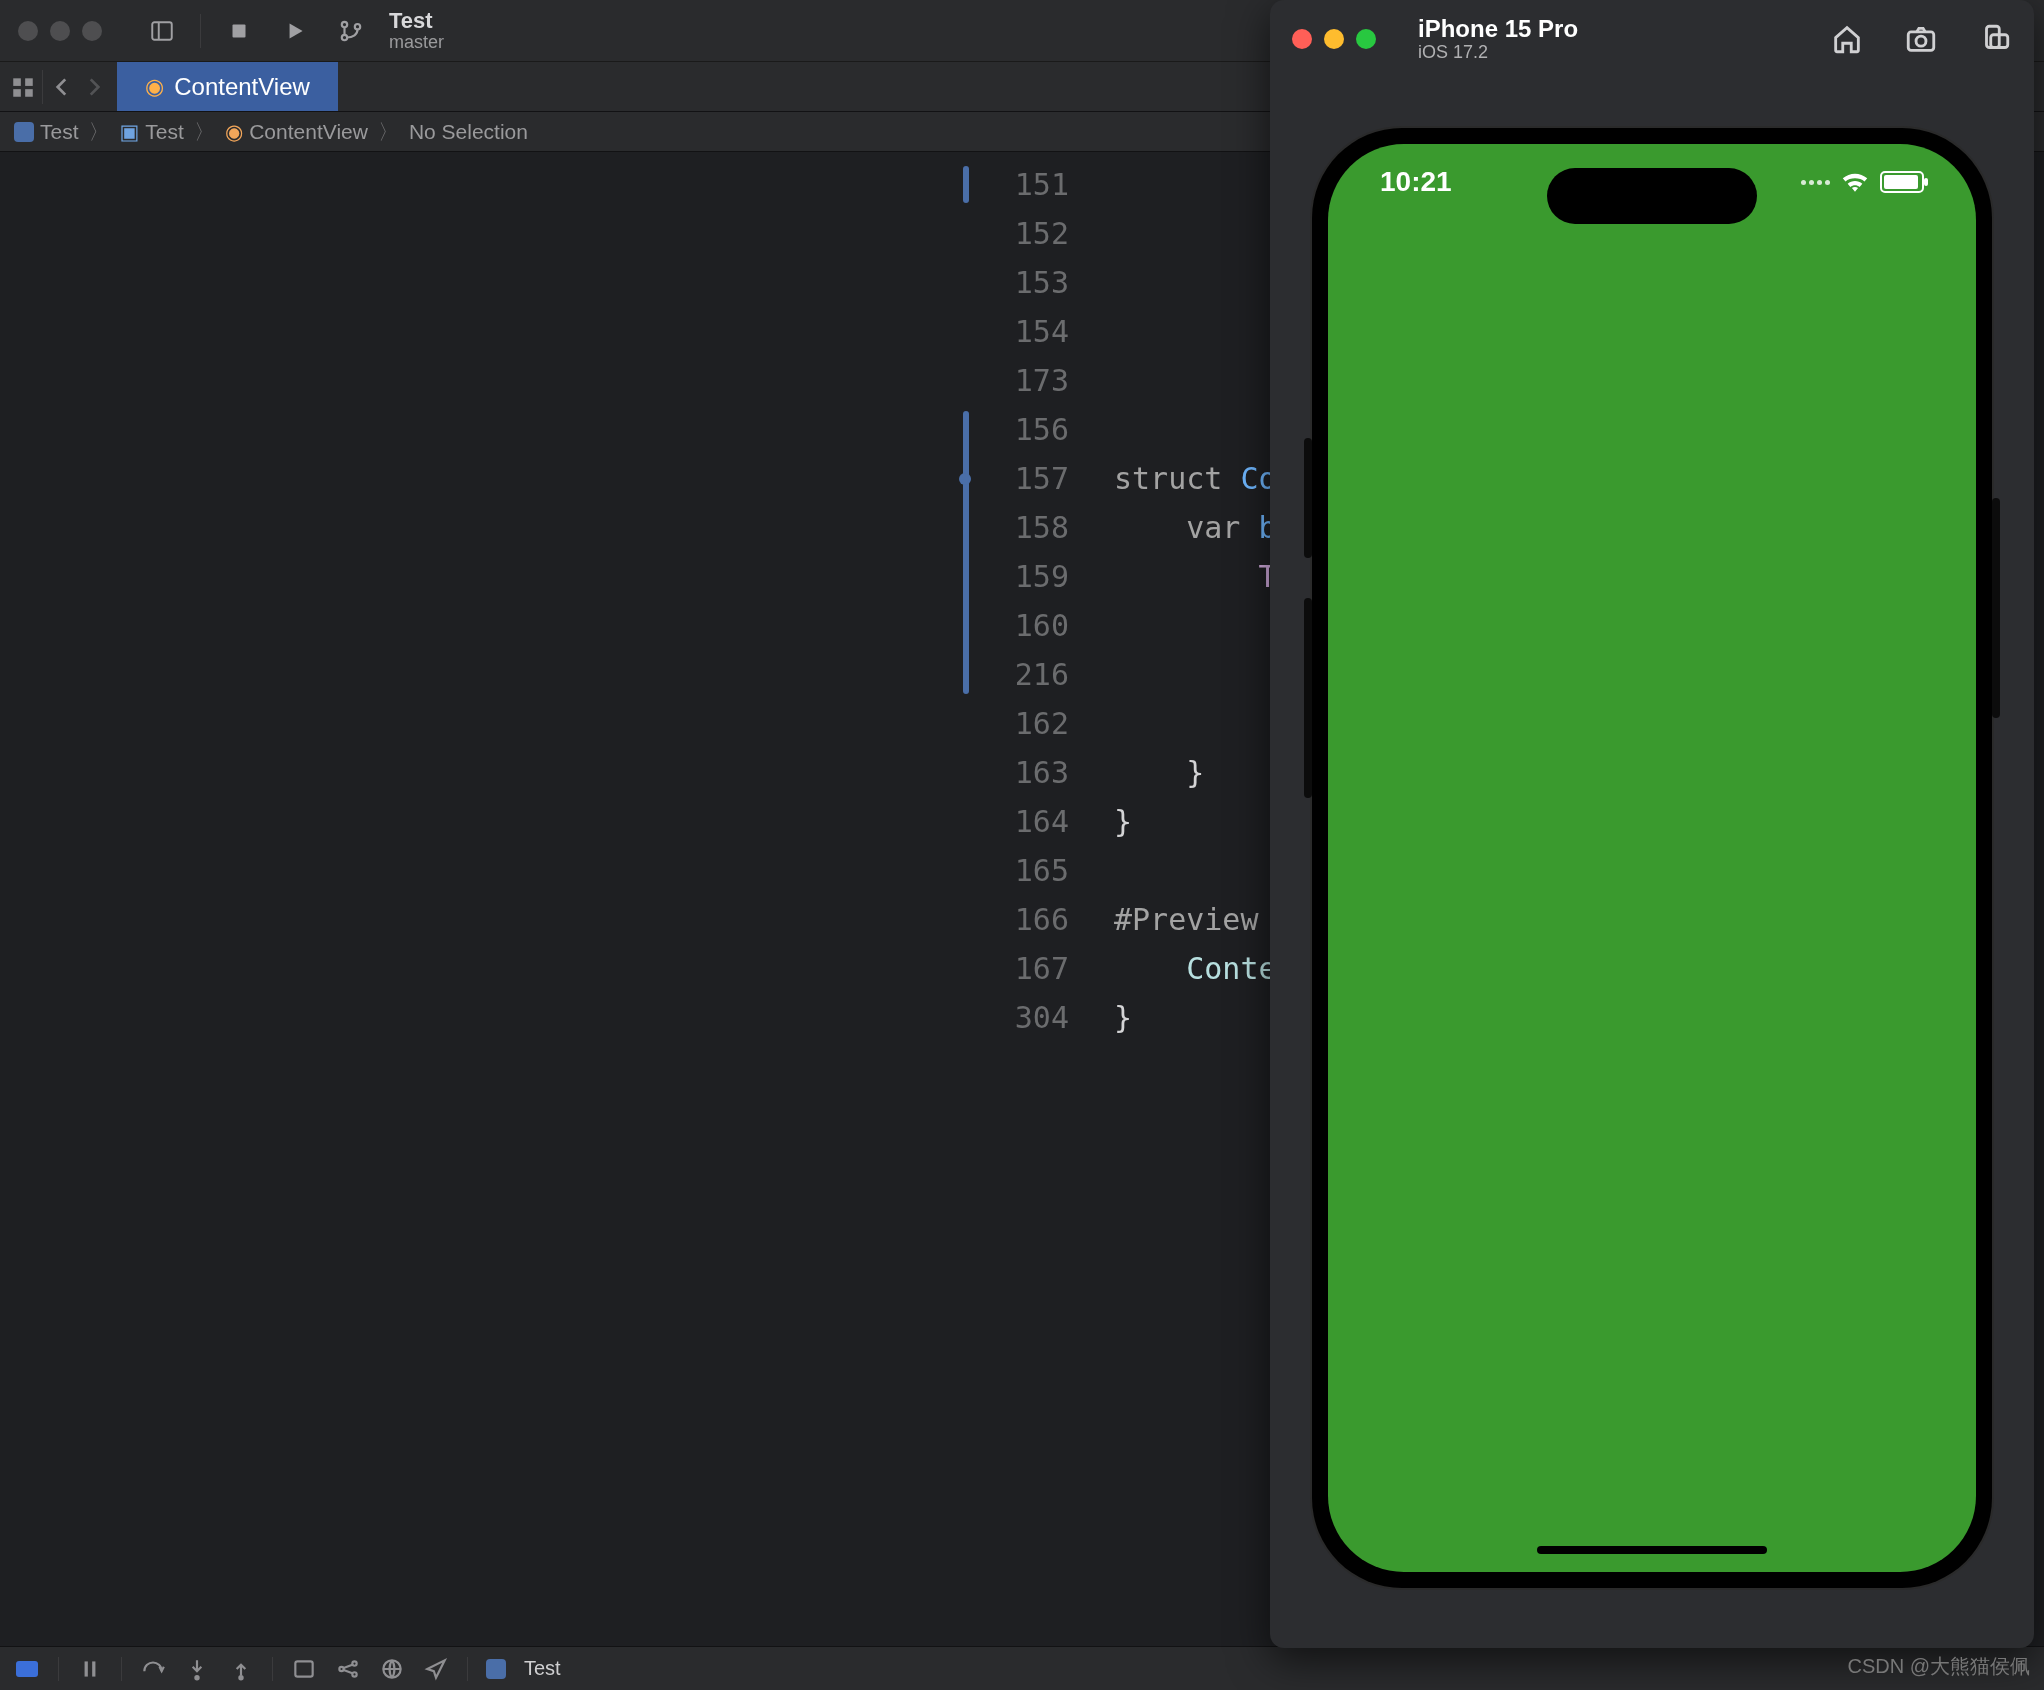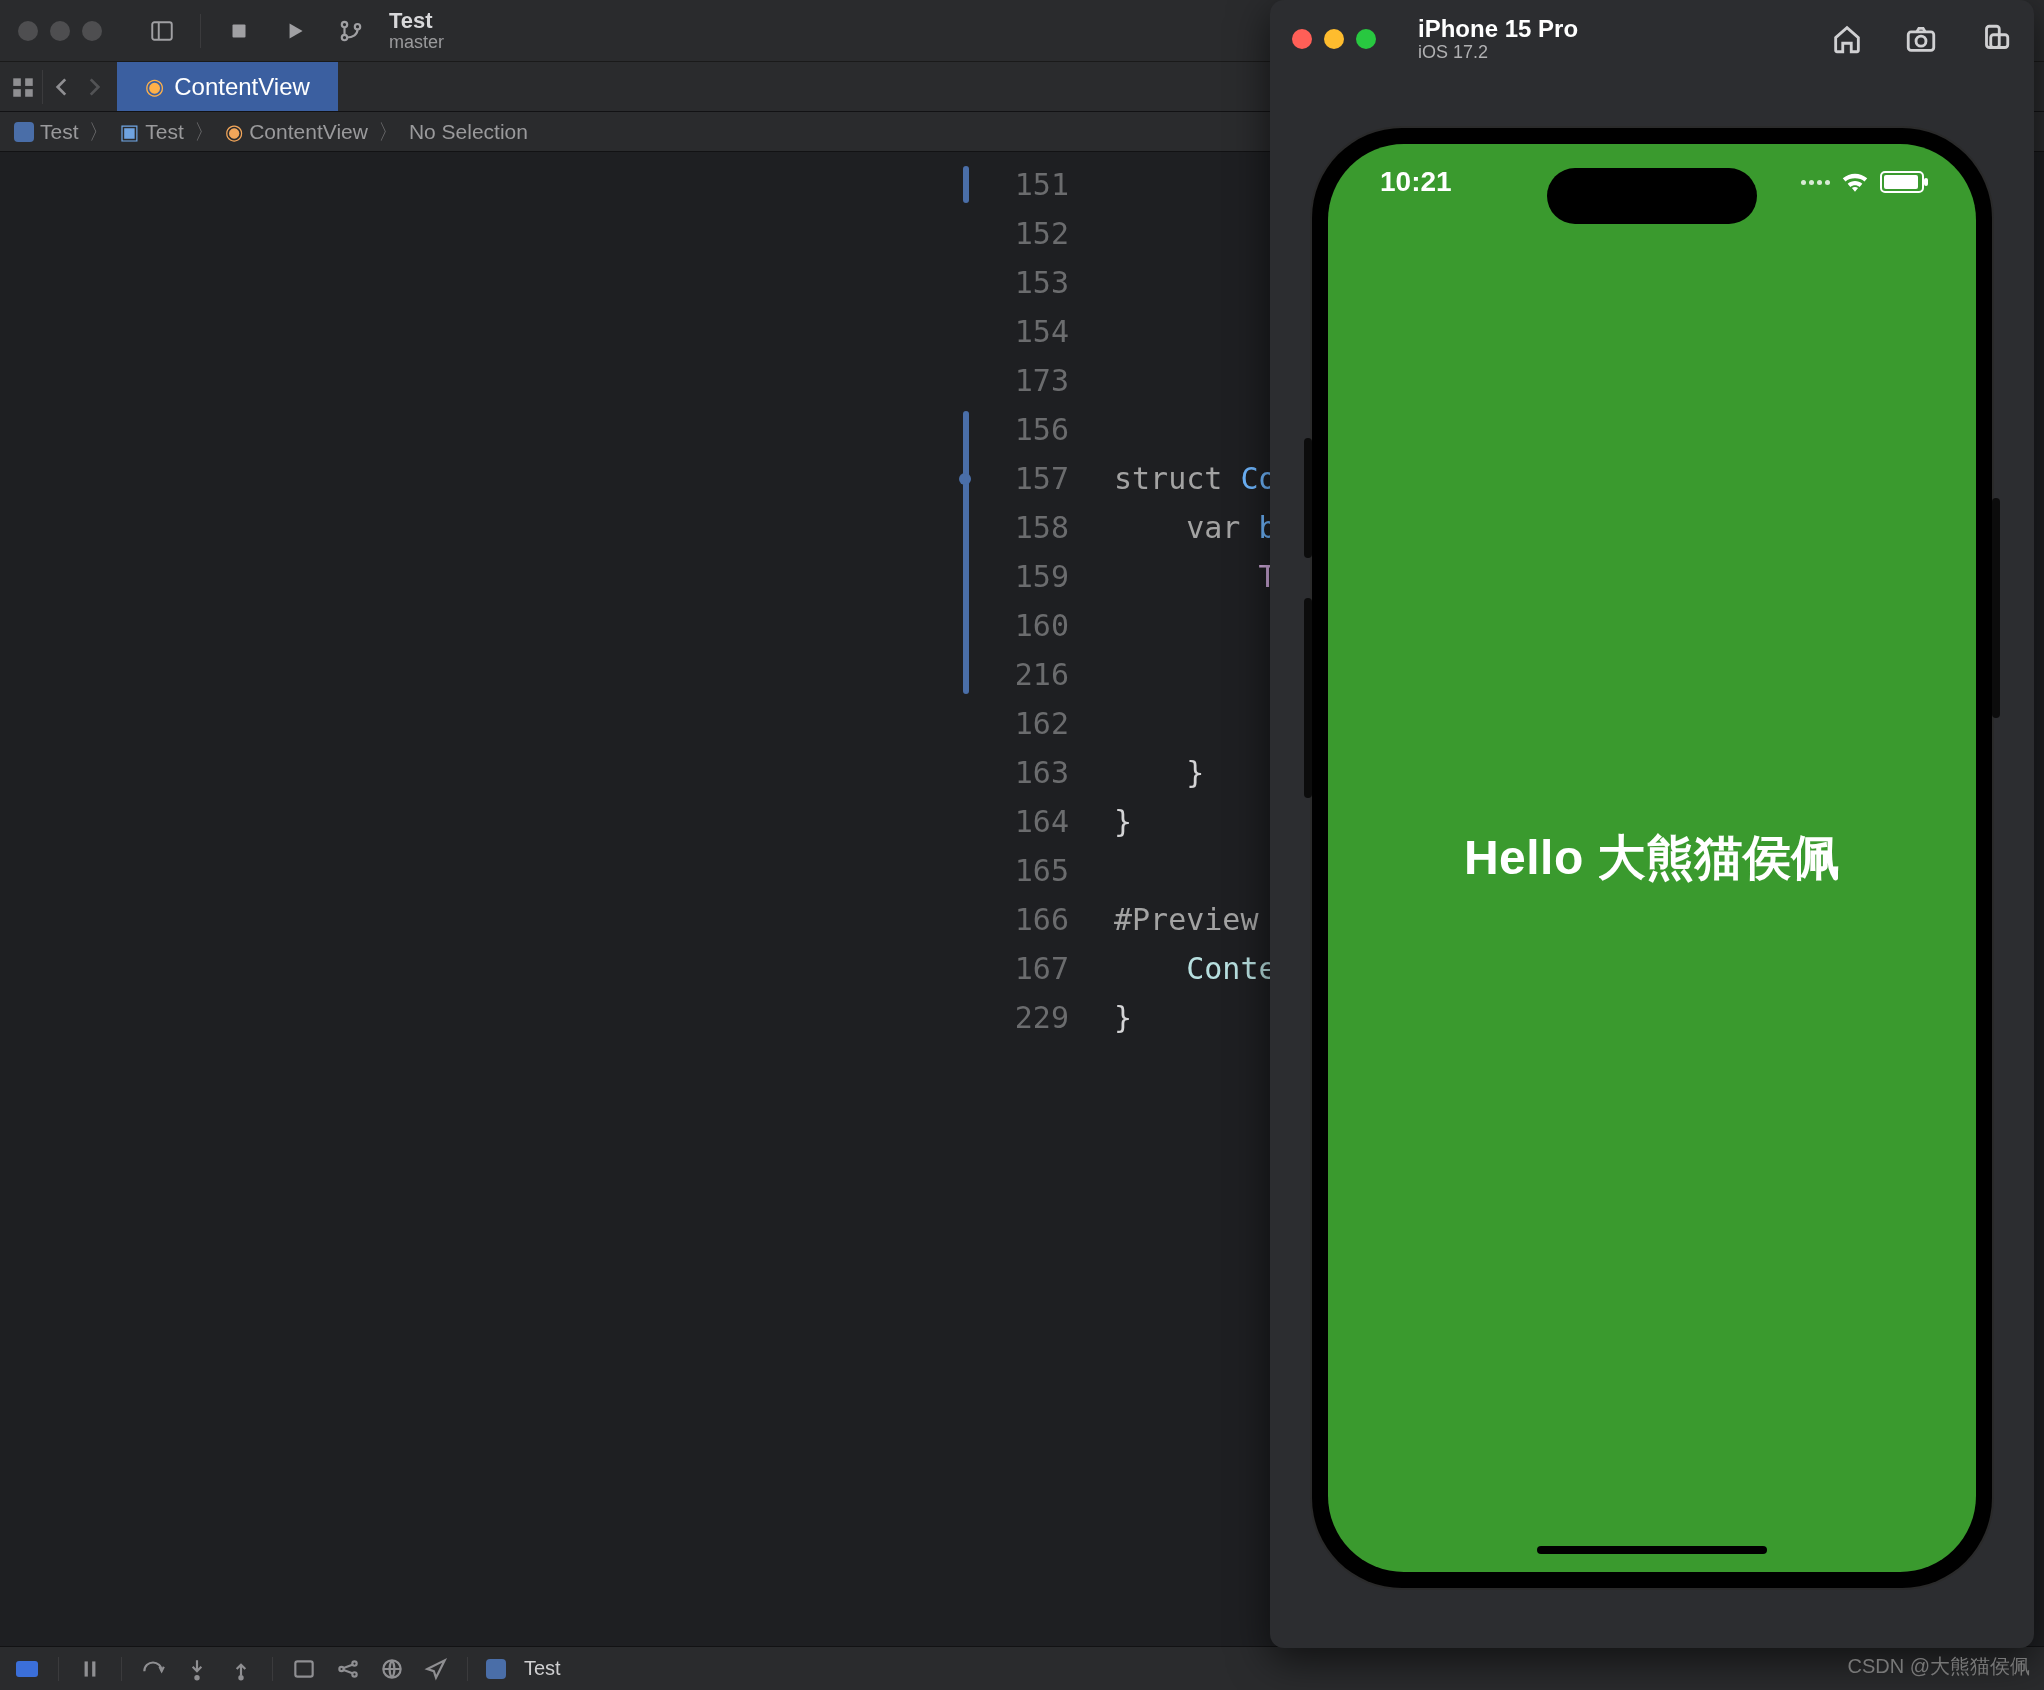--- a/index.html
+++ b/index.html
@@ -339,21 +339,21 @@
     <div class="ln"><span>158</span></div>
     <div class="ln"><span>159</span></div>
     <div class="ln"><span>160</span></div>
     <div class="ln"><span>216</span></div>
     <div class="ln"><span>162</span></div>
     <div class="ln"><span>163</span></div>
     <div class="ln"><span>164</span></div>
     <div class="ln"><span>165</span></div>
     <div class="ln"><span>166</span></div>
     <div class="ln"><span>167</span></div>
-    <div class="ln"><span>229</span></div>
+    <div class="ln"><span>304</span></div>
   </div>
   <div class="code">
 <span></span>
 <span></span>
 <span></span>
 <span></span>
 <span></span>
 <span class="kw-pink">struct</span> <span class="kw-blue">ContentView</span><span>: </span><span class="typeP">View</span><span> {</span>
     <span class="kw-pink">var</span> <span class="kw-blue">body</span><span>: </span><span class="kw-pink">some</span> <span class="typeP">View</span><span> {</span>
         <span class="typeP">Text</span><span class="paren">(</span><span class="str">"Hello 大熊猫侯佩"</span><span class="paren">)</span>
@@ -476,20 +476,19 @@
                 <span></span>
               </div>
             <svg class="wifi" viewBox="0 0 24 18" fill="#fff">
                 <path d="M12 17l2.5-3c-1.4-1.2-3.6-1.2-5 0zM6 10.5l2.2 2.6c2.2-1.9 5.4-1.9 7.6 0L18 10.5C14.6 7.5 9.4 7.5 6 10.5zM2 6l2.2 2.6C8 5 16 5 19.8 8.6L22 6C16.4.9 7.6.9 2 6z"></path>
               </svg>
             <div class="batt">
                 <div class="fill"></div>
               </div>
           </div>
         </div>
-        <div class="app-text">Hello 大熊猫侯佩</div>
         <div class="home-ind"></div>
       </div>
     </div>
   </div>
 </div>
 
 <div class="watermark">CSDN @大熊猫侯佩</div>
 
 </body></html>

